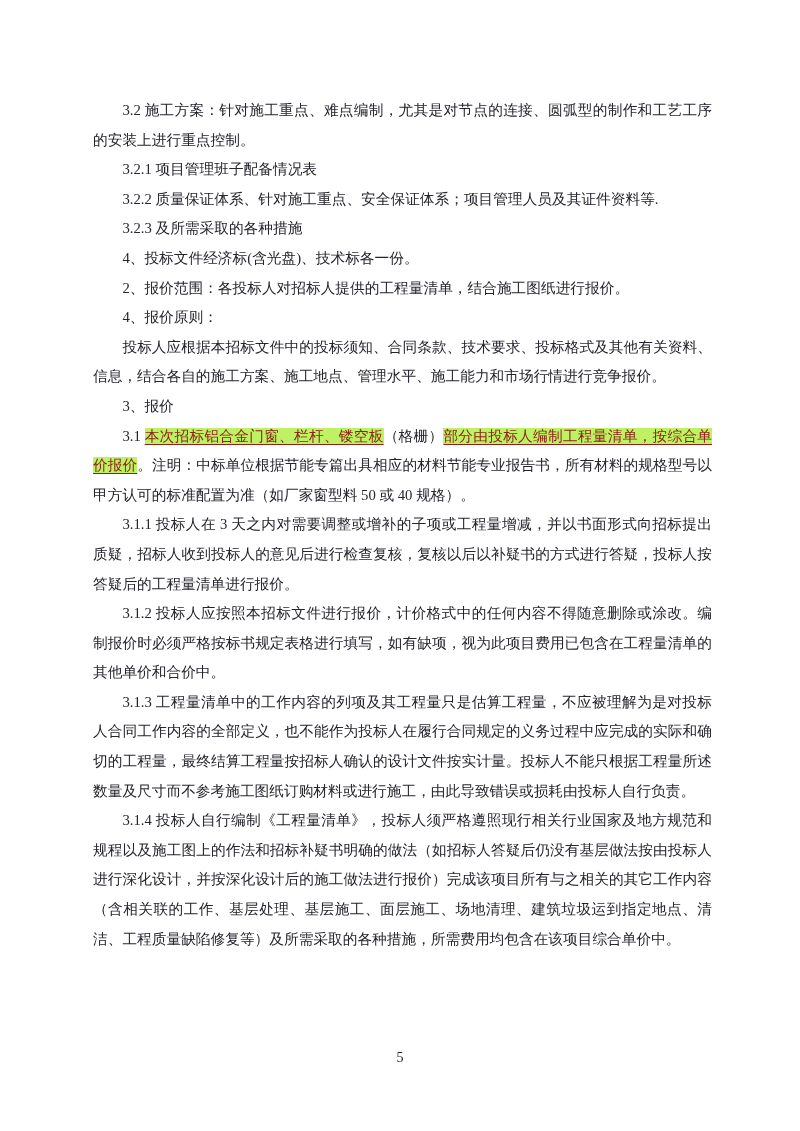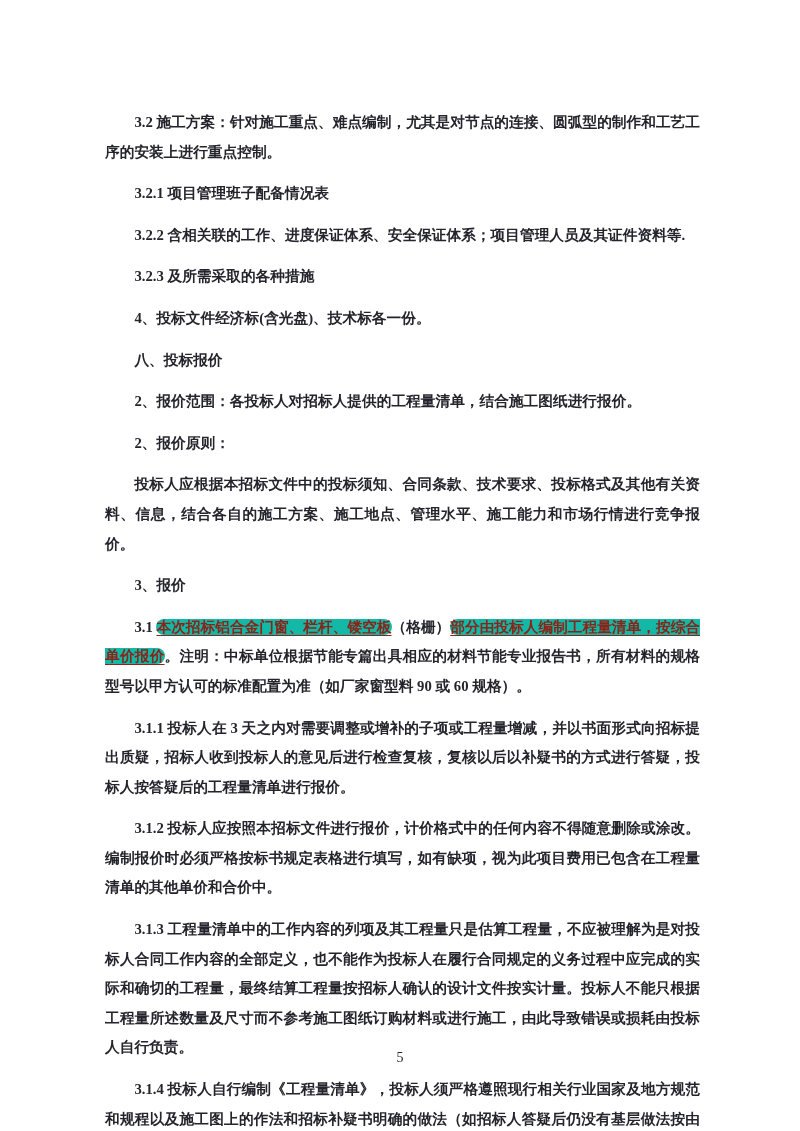--- a/index.html
+++ b/index.html
@@ -16,67 +16,64 @@
     height: 1131px;
     box-sizing: border-box;
     padding: 96px 88px 0 93px;
     font-family: "Liberation Serif", "DejaVu Serif", serif;
     font-size: 14.7px;
     line-height: 29.6px;
     color: #24242c;
     background: #ffffff;
   }
   .page p {
-    margin: 12px;
+    margin: 0;
     text-indent: 2em;
     text-align: justify;
-    font-weight: bold;
   }
   .heading {
     font-weight: bold;
   }
   .hl {
-    background: #14b8a6;
+    background: #bef264;
     color: #8b2318;
     text-decoration: underline;
     text-decoration-color: #8b2318;
     text-underline-offset: 3px;
-    border-radius: 8px;
   }
   .footer {
     position: absolute;
     top: 1043px;
     left: 0;
     width: 800px;
     text-align: center;
     font-family: "Liberation Serif", "DejaVu Serif", serif;
     font-size: 14px;
     color: #24242c;
   }
 </style>
 </head>
 <body>
 
 <div class="page">
 
   <p>3.2 施工方案：针对施工重点、难点编制，尤其是对节点的连接、圆弧型的制作和工艺工序的安装上进行重点控制。</p>
   <p>3.2.1 项目管理班子配备情况表</p>
-  <p>3.2.2 含相关联的工作、进度保证体系、安全保证体系；项目管理人员及其证件资料等.</p>
+  <p>3.2.2 质量保证体系、针对施工重点、安全保证体系；项目管理人员及其证件资料等.</p>
   <p>3.2.3 及所需采取的各种措施</p>
   <p>4、投标文件经济标(含光盘)、技术标各一份。</p>
 
-  <p class="heading">八、投标报价</p>
 
   <p>2、报价范围：各投标人对招标人提供的工程量清单，结合施工图纸进行报价。</p>
-  <p>2、报价原则：</p>
+  <p>4、报价原则：</p>
   <p>投标人应根据本招标文件中的投标须知、合同条款、技术要求、投标格式及其他有关资料、信息，结合各自的施工方案、施工地点、管理水平、施工能力和市场行情进行竞争报价。</p>
   <p>3、报价</p>
 
   <p>
-    <span>3.1 </span><span class="hl">本次招标铝合金门窗、栏杆、镂空板</span><span>（格栅）</span><span class="hl">部分由投标人编制工程量清单，按综合单价报价</span><span>。注明：中标单位根据节能专篇出具相应的材料节能专业报告书，所有材料的规格型号以甲方认可的标准配置为准（如厂家窗型料 90 或 60 规格）。</span>
+    <span>3.1 </span><span class="hl">本次招标铝合金门窗、栏杆、镂空板</span><span>（格栅）</span><span class="hl">部分由投标人编制工程量清单，按综合单价报价</span><span>。注明：中标单位根据节能专篇出具相应的材料节能专业报告书，所有材料的规格型号以甲方认可的标准配置为准（如厂家窗型料 50 或 40 规格）。</span>
   </p>
 
   <p>3.1.1 投标人在 3 天之内对需要调整或增补的子项或工程量增减，并以书面形式向招标提出质疑，招标人收到投标人的意见后进行检查复核，复核以后以补疑书的方式进行答疑，投标人按答疑后的工程量清单进行报价。</p>
   <p>3.1.2 投标人应按照本招标文件进行报价，计价格式中的任何内容不得随意删除或涂改。编制报价时必须严格按标书规定表格进行填写，如有缺项，视为此项目费用已包含在工程量清单的其他单价和合价中。</p>
   <p>3.1.3 工程量清单中的工作内容的列项及其工程量只是估算工程量，不应被理解为是对投标人合同工作内容的全部定义，也不能作为投标人在履行合同规定的义务过程中应完成的实际和确切的工程量，最终结算工程量按招标人确认的设计文件按实计量。投标人不能只根据工程量所述数量及尺寸而不参考施工图纸订购材料或进行施工，由此导致错误或损耗由投标人自行负责。</p>
   <p>3.1.4 投标人自行编制《工程量清单》，投标人须严格遵照现行相关行业国家及地方规范和规程以及施工图上的作法和招标补疑书明确的做法（如招标人答疑后仍没有基层做法按由投标人进行深化设计，并按深化设计后的施工做法进行报价）完成该项目所有与之相关的其它工作内容（含相关联的工作、基层处理、基层施工、面层施工、场地清理、建筑垃圾运到指定地点、清洁、工程质量缺陷修复等）及所需采取的各种措施，所需费用均包含在该项目综合单价中。</p>
 
   <div class="footer">5</div>
 </div>
 

